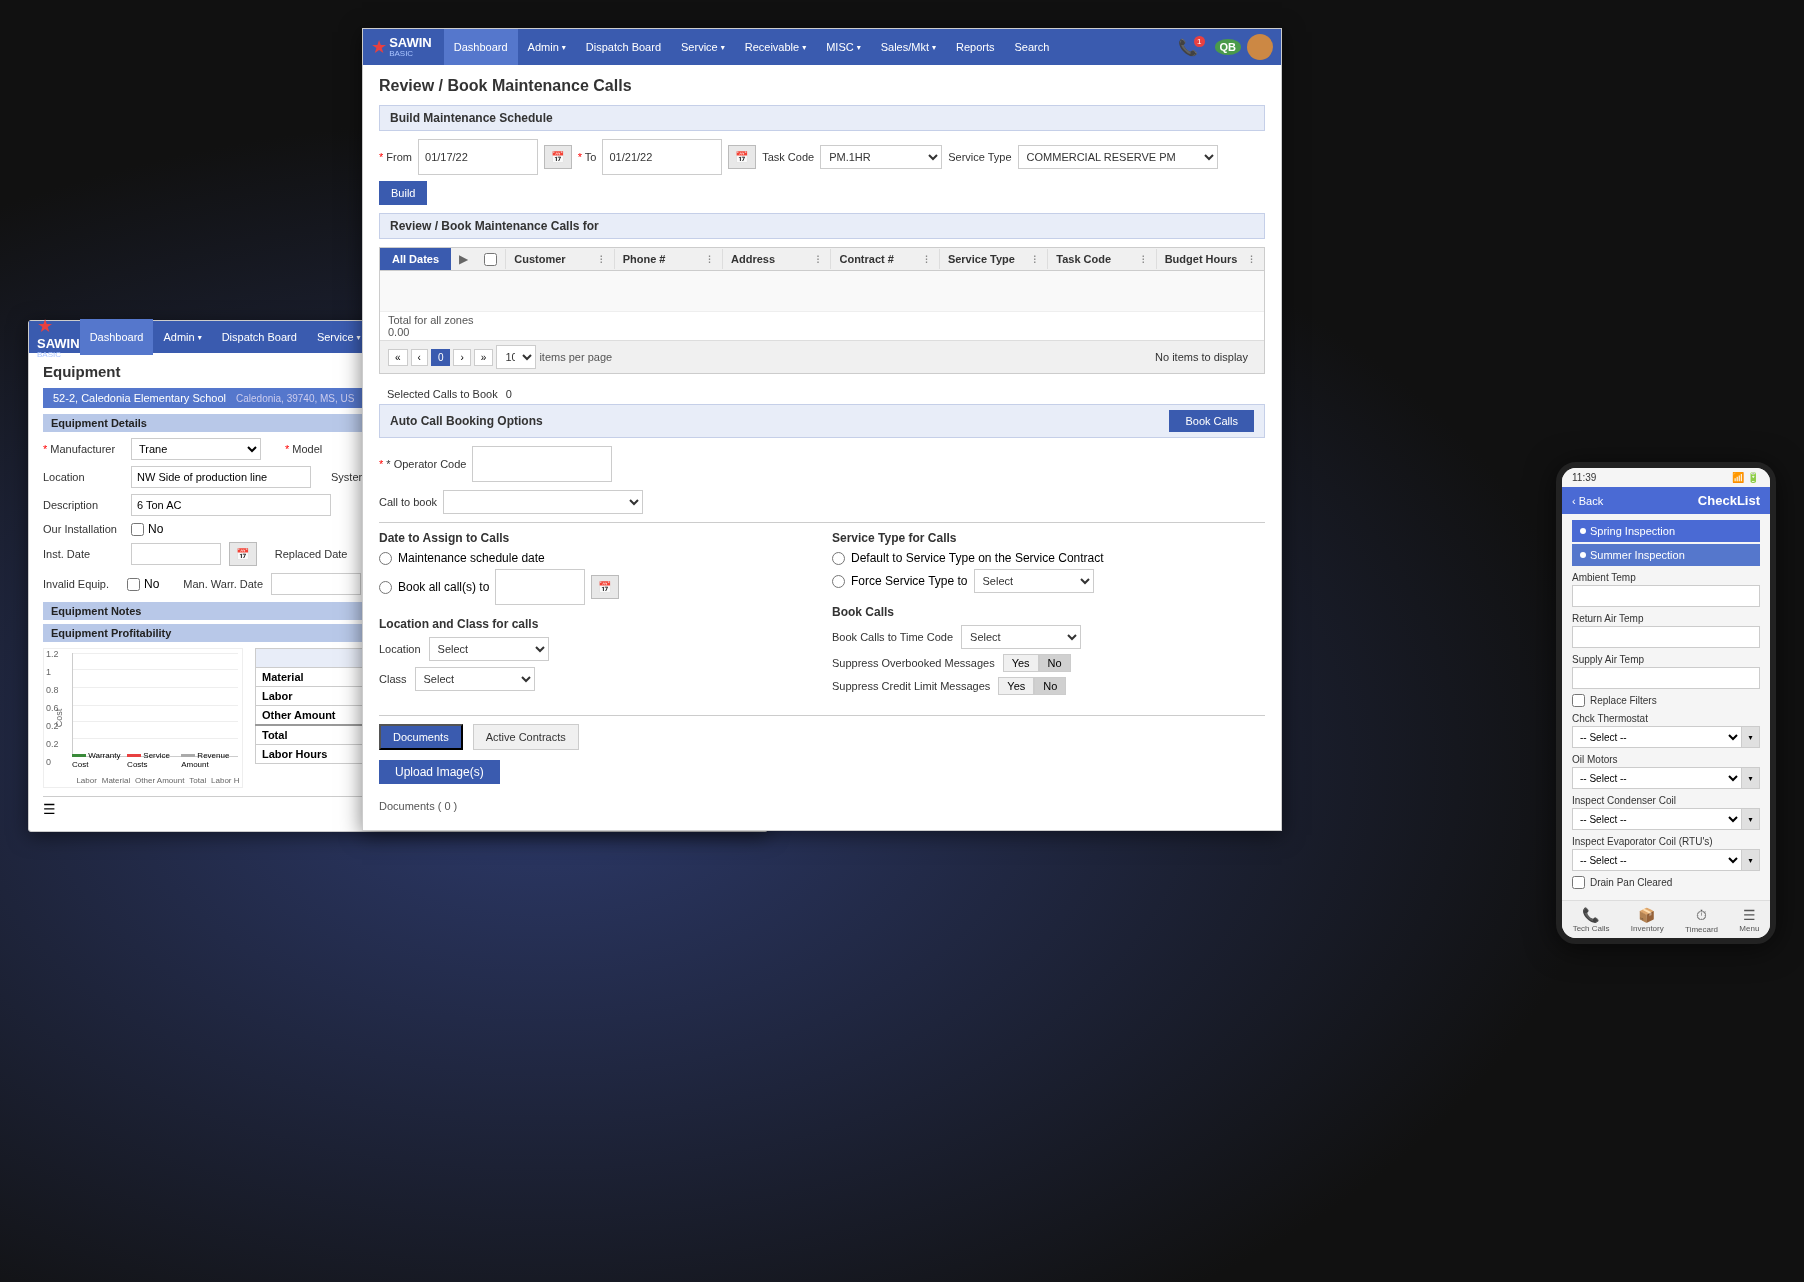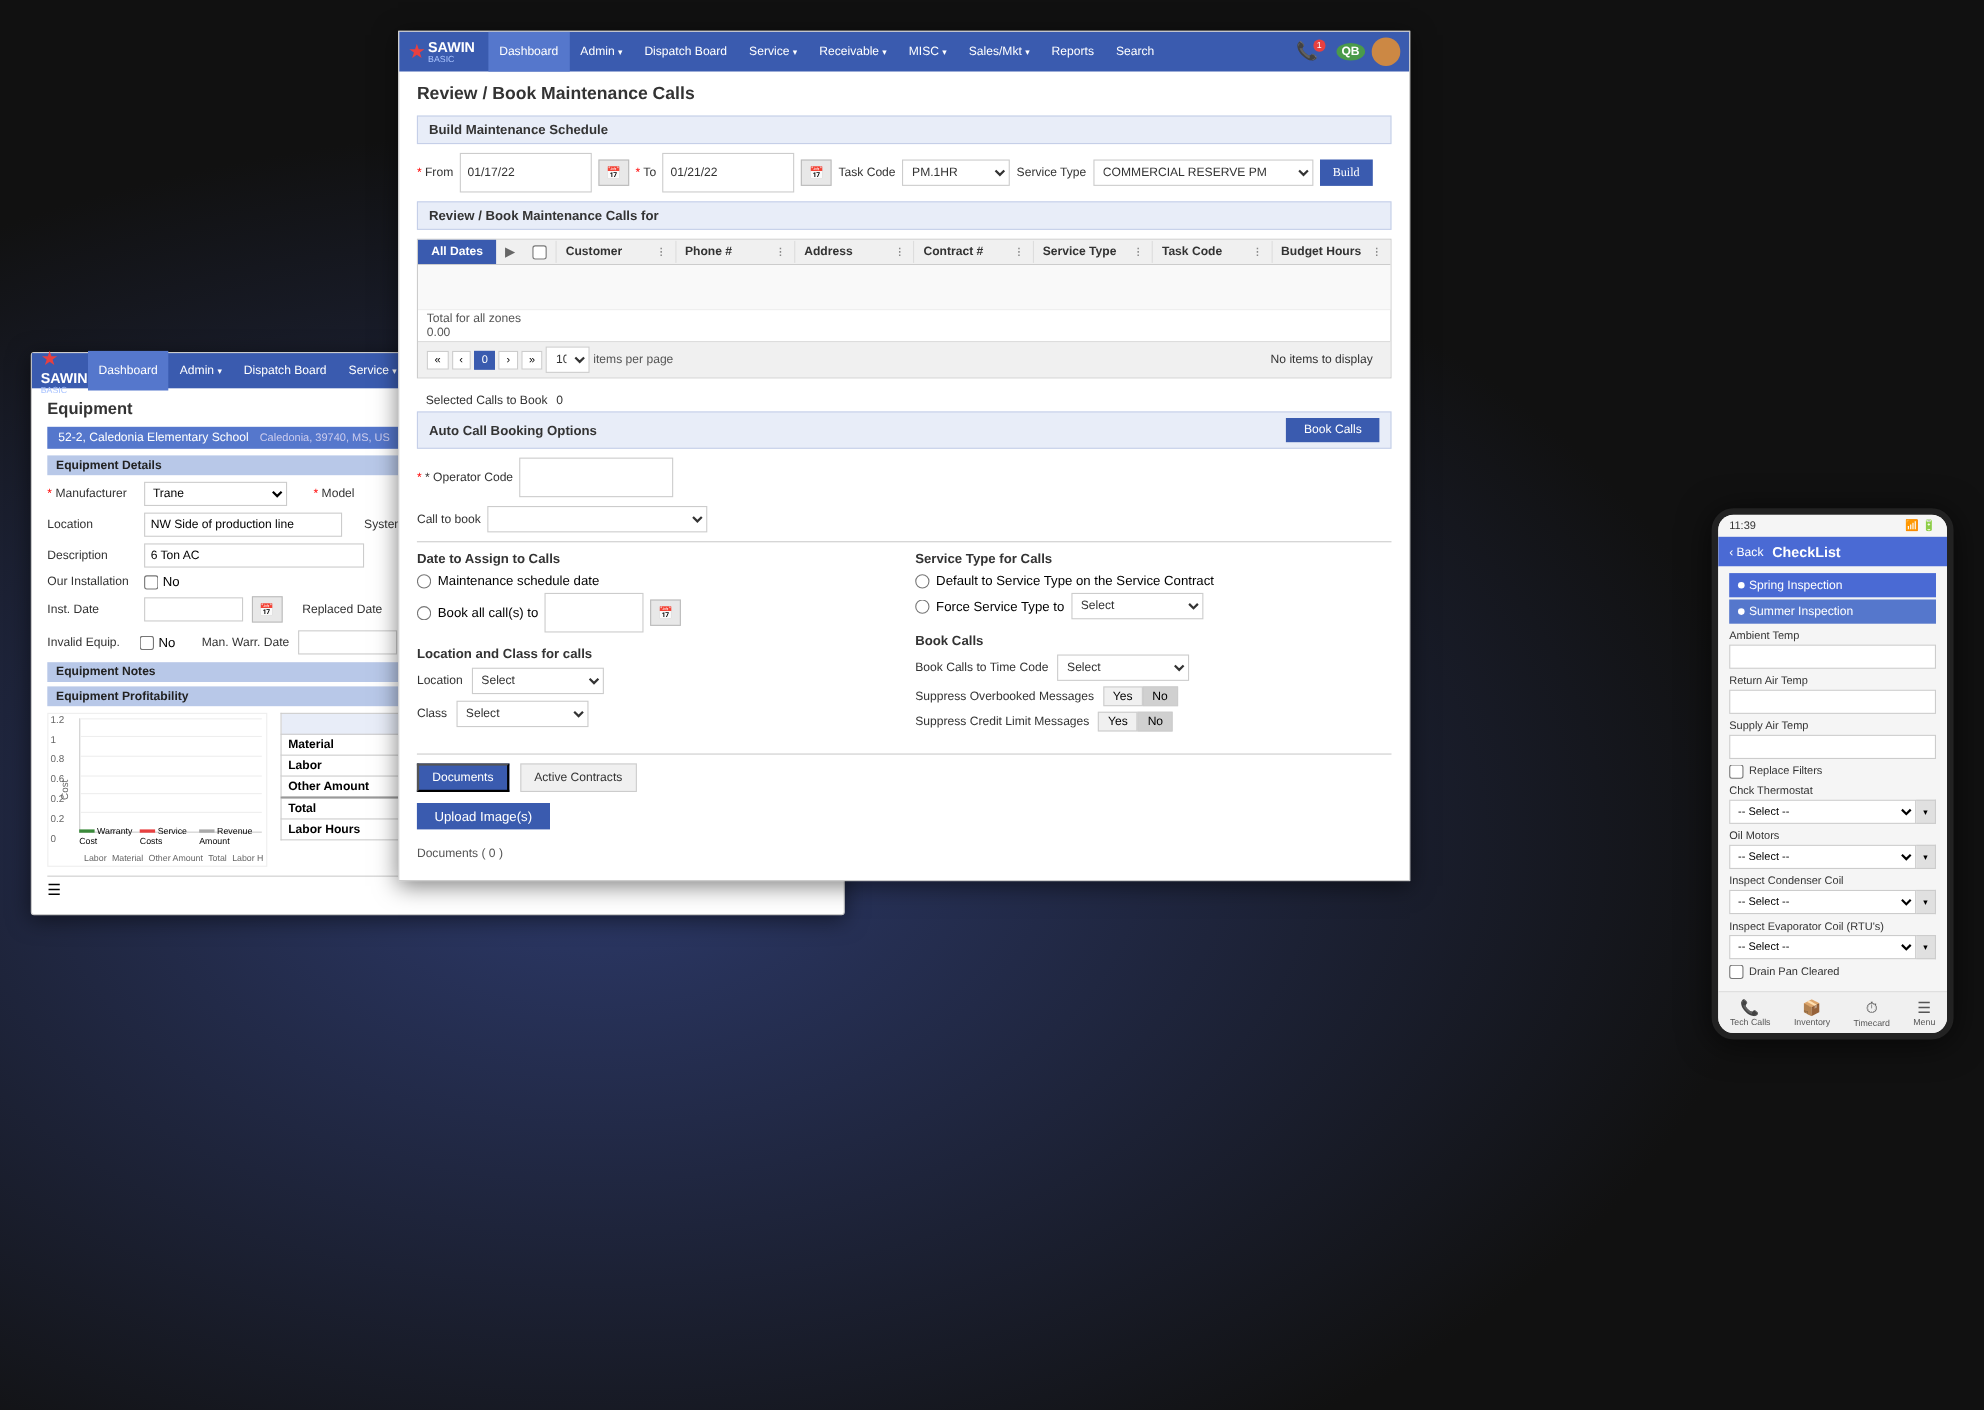--- a/index.html
+++ b/index.html
@@ -195,21 +195,20 @@
       height: 24px;
     }
     .btn-blue {
       background: #3a5baf;
       color: #fff;
       border: none;
       padding: 4px 12px;
       font-size: 11px;
       cursor: pointer;
       height: 24px;
-      font-family: Liberation Serif, serif;
     }
 
     
     .table-section {
       border: 1px solid #ccc;
       margin-bottom: 10px;
     }
     .table-header-row {
       display: flex;
       align-items: center;
@@ -551,21 +550,21 @@
       cursor: pointer;
       display: flex;
       align-items: center;
       gap: 3px;
     }
     .mobile-nav-title {
       color: #fff;
       font-size: 13px;
       font-weight: bold;
       flex: 1;
-      text-align: left;
+      text-align: right;
     }
     .mobile-content {
       background: #f5f5f5;
       padding: 6px 10px;
       max-height: 580px;
       overflow-y: auto;
     }
     .mobile-section-item {
       background: #4a6ad4;
       color: #fff;
@@ -894,21 +893,21 @@
     <div class="section-header">Build Maintenance Schedule</div>
 
     <div class="form-row">
       <span class="form-label required">From</span>
       <input class="form-input wide" value="01/17/22" style="">
       <button class="cal-btn">📅</button>
       <span class="form-label required">To</span>
       <input class="form-input wide" value="01/21/22" style="">
       <button class="cal-btn">📅</button>
       <span class="form-label">Task Code</span>
-      <select class="form-select" style="width:98px">
+      <select class="form-select" style="width:122px">
         <option>PM.1HR</option>
       </select>
       <span class="form-label">Service Type</span>
       <select class="form-select" style="width:200px">
         <option>COMMERCIAL RESERVE PM</option>
       </select>
       <button class="btn-blue">Build</button>
     </div>
 
     <div class="section-header">Review / Book Maintenance Calls for</div>

